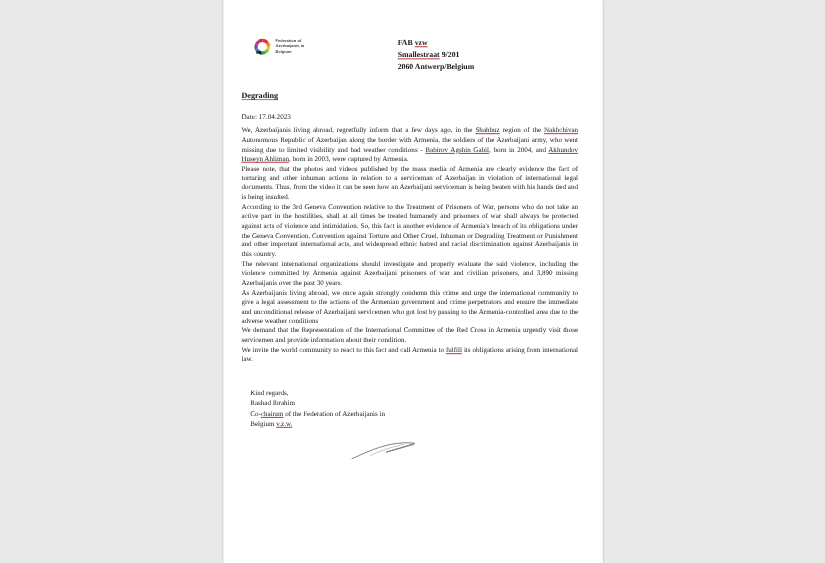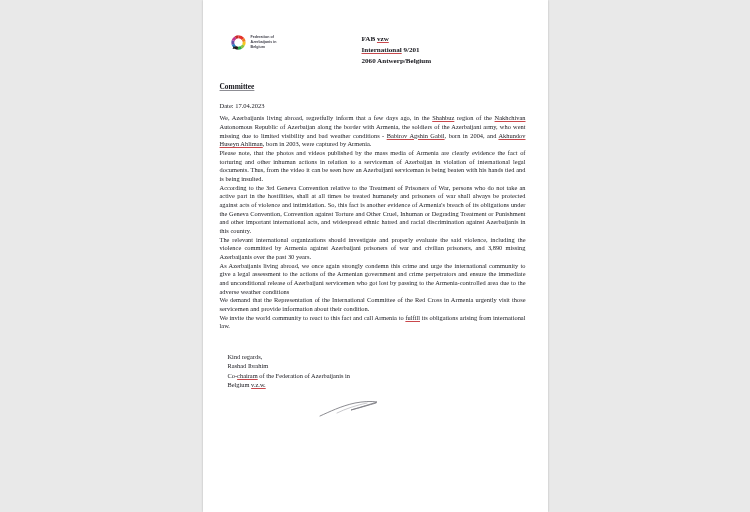--- a/index.html
+++ b/index.html
@@ -146,27 +146,27 @@
         </span>
         <span class="logo-text">
           <span>Federation of</span><br>
           <span>Azerbaijanis in</span><br>
           <span>Belgium</span>
         </span>
       </div>
 
       <div class="addr">
         <span><span>FAB</span> <span class="u-red">vzw</span></span><br>
-        <span><span class="u-red">International</span><span> 9/201</span></span><br>
+        <span><span class="u-red">Smallestraat</span><span> 9/201</span></span><br>
         <span>2060 Antwerp/Belgium</span>
       </div>
     </div>
 
     <div>
-      <span class="stmt-title">Committee</span>
+      <span class="stmt-title">Degrading</span>
     </div>
     <div class="date-line">Date: 17.04.2023</div>
 
     <p class="para"><span>We, Azerbaijanis living abroad, regretfully inform that a few days ago, in the </span><span class="u">Shahbuz</span><span> region of the </span><span class="u">Nakhchivan</span><span> Autonomous Republic of Azerbaijan along the border with Armenia, the soldiers of the Azerbaijani army, who went missing due to limited visibility and bad weather conditions - </span><span class="u">Babirov Agshin Gabil</span><span>, born in 2004, and </span><span class="u">Akhundov Huseyn Ahliman</span><span>, born in 2003, were captured by Armenia.</span></p>
 
     <p class="para tight">Please note, that the photos and videos published by the mass media of Armenia are clearly evidence the fact of torturing and other inhuman actions in relation to a serviceman of Azerbaijan in violation of international legal documents. Thus, from the video it can be seen how an Azerbaijani serviceman is being beaten with his hands tied and is being insulted.</p>
 
     <p class="para tight">According to the 3rd Geneva Convention relative to the Treatment of Prisoners of War, persons who do not take an active part in the hostilities, shall at all times be treated humanely and prisoners of war shall always be protected against acts of violence and intimidation.  So, this fact is another evidence of Armenia's breach of its obligations under the Geneva Convention, Convention against Torture and Other Cruel, Inhuman or Degrading Treatment or Punishment and other important international acts, and widespread ethnic hatred and racial discrimination against Azerbaijanis in this country.</p>
 
     <p class="para tight">The relevant international organizations should investigate and properly evaluate the said violence, including the violence committed by Armenia against Azerbaijani prisoners of war and civilian prisoners, and 3,890 missing Azerbaijanis over the past 30 years.</p>

